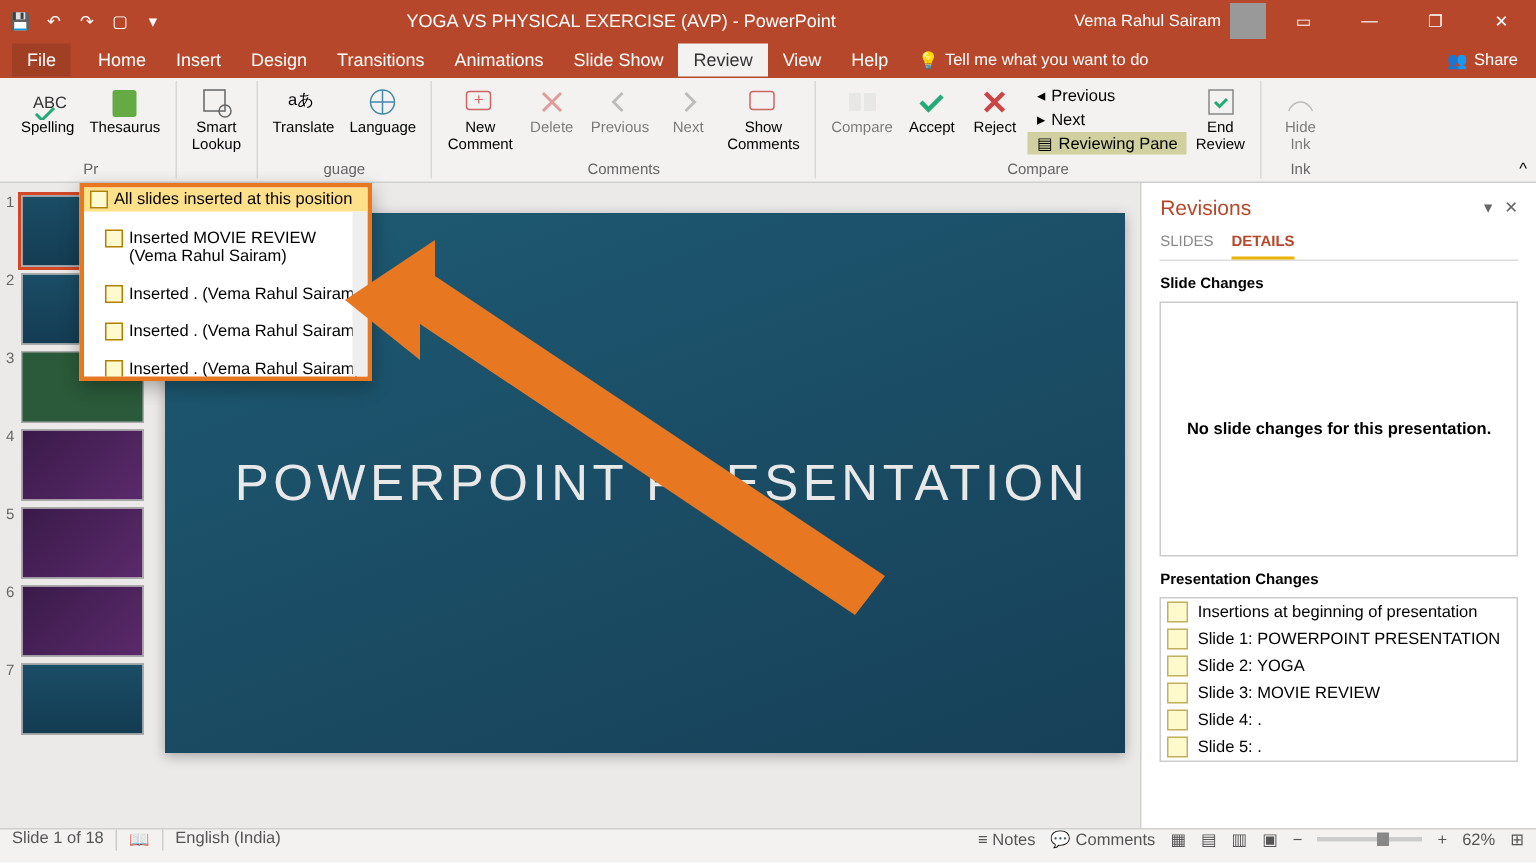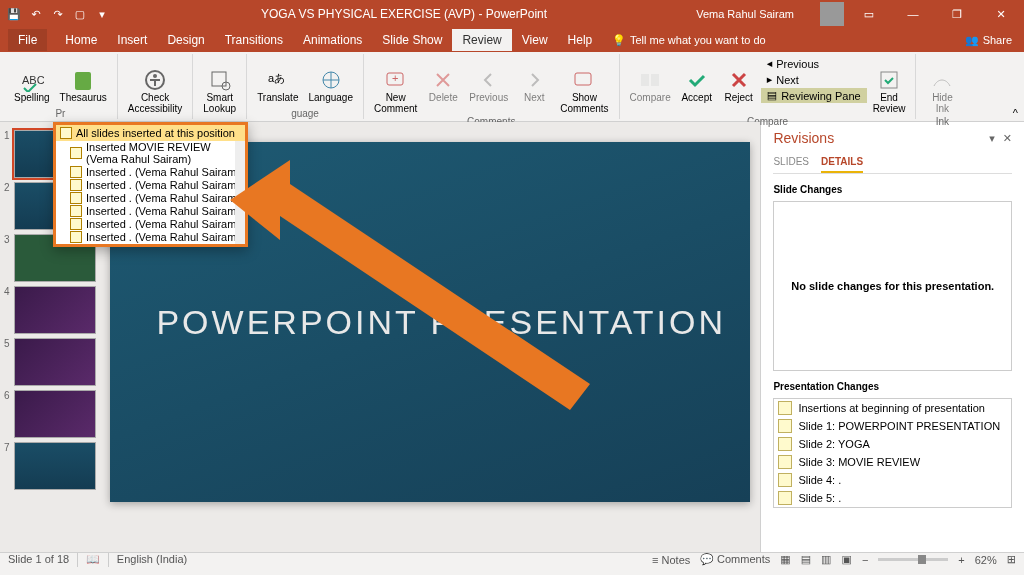--- a/index.html
+++ b/index.html
@@ -2,33 +2,33 @@
 <html><head>
 <meta charset="utf-8">
 <style>
 * { margin:0; padding:0; box-sizing:border-box; font-family:"Segoe UI",Arial,sans-serif; font-size:11px; }
 body { width:1024px; height:575px; background:#fff; overflow:hidden; position:relative; }
 .titlebar { height:28px; background:#b7472a; color:#fff; display:flex; align-items:center; padding:0 4px; }
 .qat { display:flex; gap:2px; align-items:center; }
 .qat span { width:20px; height:20px; display:flex; align-items:center; justify-content:center; cursor:pointer; }
 .title-center { flex:1; text-align:center; font-size:12px; }
 .title-right { display:flex; align-items:center; gap:6px; }
-.title-right .user { font-size:11px; margin-right:20px; }
+.title-right .user { font-size:11px; margin-right:0; }
 .wbtn { width:38px; height:20px; display:flex; align-items:center; justify-content:center; cursor:pointer; }
 .tabs { height:24px; background:#b7472a; display:flex; align-items:center; padding-left:8px; }
 .tab { padding:4px 10px; color:#fff; cursor:pointer; font-size:12px; }
 .tab.active { background:#f3f2f1; color:#333; }
 .tab.file { background:#a13f25; margin-right:8px; }
 .tell-me { display:flex; align-items:center; gap:4px; color:#fff; margin-left:10px; }
 .share { margin-left:auto; margin-right:12px; color:#fff; display:flex; align-items:center; gap:4px; }
 .ribbon { height:70px; background:#f3f2f1; border-bottom:1px solid #d0d0d0; display:flex; padding:2px 4px; position:relative; }
 .ribbon-collapse { position:absolute; right:6px; bottom:2px; cursor:pointer; }
 .group { display:flex; flex-direction:column; align-items:center; padding:0 6px; border-right:1px solid #d8d8d8; }
 .group-btns { display:flex; flex:1; align-items:flex-start; gap:2px; }
-.vbtn { display:flex; flex-direction:column; align-items:center; justify-content:flex-start; padding:2px 4px; cursor:pointer; min-width:40px;margin-top:12px; }
+.vbtn { display:flex; flex-direction:column; align-items:center; justify-content:flex-start; padding:2px 4px; cursor:pointer; min-width:40px; }
 .vbtn .lbl { font-size:10px; text-align:center; line-height:1.1; }
 .group-label { font-size:10px; color:#666; text-align:center; margin-top:auto; }
 .stack { display:flex; flex-direction:column; gap:1px; padding-top:2px; }
 .stack div { font-size:10px; padding:1px 6px; cursor:pointer; display:flex; align-items:center; gap:4px; }
 .stack div.hi { background:#d0d0a0; }
 .workspace { display:flex; height:430px; }
 .thumb-strip { width:112px; background:#eceae8; overflow:hidden; padding-top:6px; }
 .thumb-row { display:flex; align-items:flex-start; padding:2px 4px; }
 .thumb-row .num { width:10px; font-size:10px; color:#666; }
 .thumb { width:86px; height:48px; border:1px solid #aaa; background:#1a4d66; }
@@ -51,21 +51,21 @@
 .pres-list { border:1px solid #ccc; height:110px; overflow-y:auto; }
 .pres-item { display:flex; align-items:center; gap:6px; padding:2px 4px; cursor:pointer; font-size:10px; }
 .pres-item::before { content:""; width:12px; height:12px; background:#fffacd; border:1px solid #c0b060; }
 .statusbar { height:25px; background:#f3f2f1; border-top:1px solid #d0d0d0; display:flex; align-items:flex-start; padding:0 8px; font-size:11px; color:#555; }
 .statusbar .sp { width:1px; height:14px; background:#ccc; margin:0 8px; }
 .statusbar .right { margin-left:auto; display:flex; align-items:center; gap:10px; }
 .popup { position:absolute; left:53px; top:122px; width:195px; background:#fff; border:3px solid #e87722; z-index:50; box-shadow:0 4px 12px rgba(0,0,0,0.3); }
 .popup-head { background:#ffe08a; padding:2px 4px; display:flex; align-items:center; gap:4px; font-size:10px; }
 .popup-head::before { content:""; width:10px; height:10px; border:1px solid #b08000; background:#fffacd; }
 .popup-body { max-height:110px; overflow:hidden; position:relative; }
-.popup-item { display:flex; align-items:center; gap:4px; padding:0 4px 1px 14px; font-size:10px; }
+.popup-item { display:flex; align-items:flex-start; gap:4px; padding:12px 4px 1px 14px; font-size:10px; }
 .popup-item::before { content:""; width:10px; height:10px; border:1px solid #b08000; background:#fffacd; flex-shrink:0; }
 .arrow-svg { position:absolute; left:230px; top:160px; z-index:60; pointer-events:none; }
 .sb { position:absolute; right:0; top:0; width:10px; height:100%; background:#eee; }
 .avatar { width:24px; height:24px; background:#999; }
 .zoom-slider { width:70px; height:3px; background:#ccc; position:relative; }
 .zoom-slider::after { content:""; position:absolute; left:40px; top:-3px; width:8px; height:9px; background:#888; }
 svg.icn { width:24px; height:24px; }
 </style>
 </head>
 <body>
@@ -121,34 +121,20 @@
           <span class="lbl">Spelling</span>
         </div>
       <div class="vbtn">
           <svg class="icn">
             <rect x="4" y="4" width="16" height="18" fill="#6a4" rx="2"></rect>
           </svg>
           <span class="lbl">Thesaurus</span>
         </div>
     </div>
     <div class="group-label">Pr</div>
-  </div>
-  <div class="group">
-    <div class="group-btns">
-      <div class="vbtn">
-          <svg class="icn">
-            <circle cx="12" cy="12" r="9" fill="none" stroke="#666" stroke-width="2"></circle>
-            <circle cx="12" cy="8" r="2" fill="#666"></circle>
-            <path d="M7 12h10M12 12v6" stroke="#666" stroke-width="2"></path>
-          </svg>
-          <span class="lbl" style="white-space:pre-line">Check
-Accessibility</span>
-        </div>
-    </div>
-    <div class="group-label"></div>
   </div>
   <div class="group">
     <div class="group-btns">
       <div class="vbtn">
           <svg class="icn">
             <rect x="4" y="4" width="14" height="14" fill="none" stroke="#666"></rect>
             <circle cx="18" cy="18" r="4" fill="none" stroke="#666"></circle>
           </svg>
           <span class="lbl" style="white-space:pre-line">Smart
 Lookup</span>

